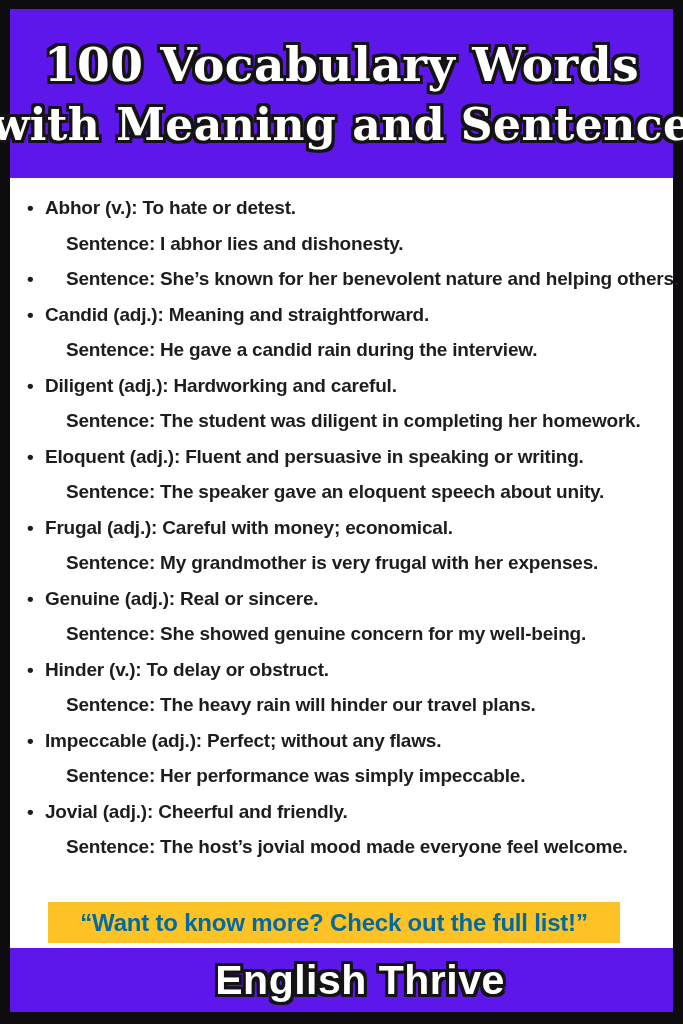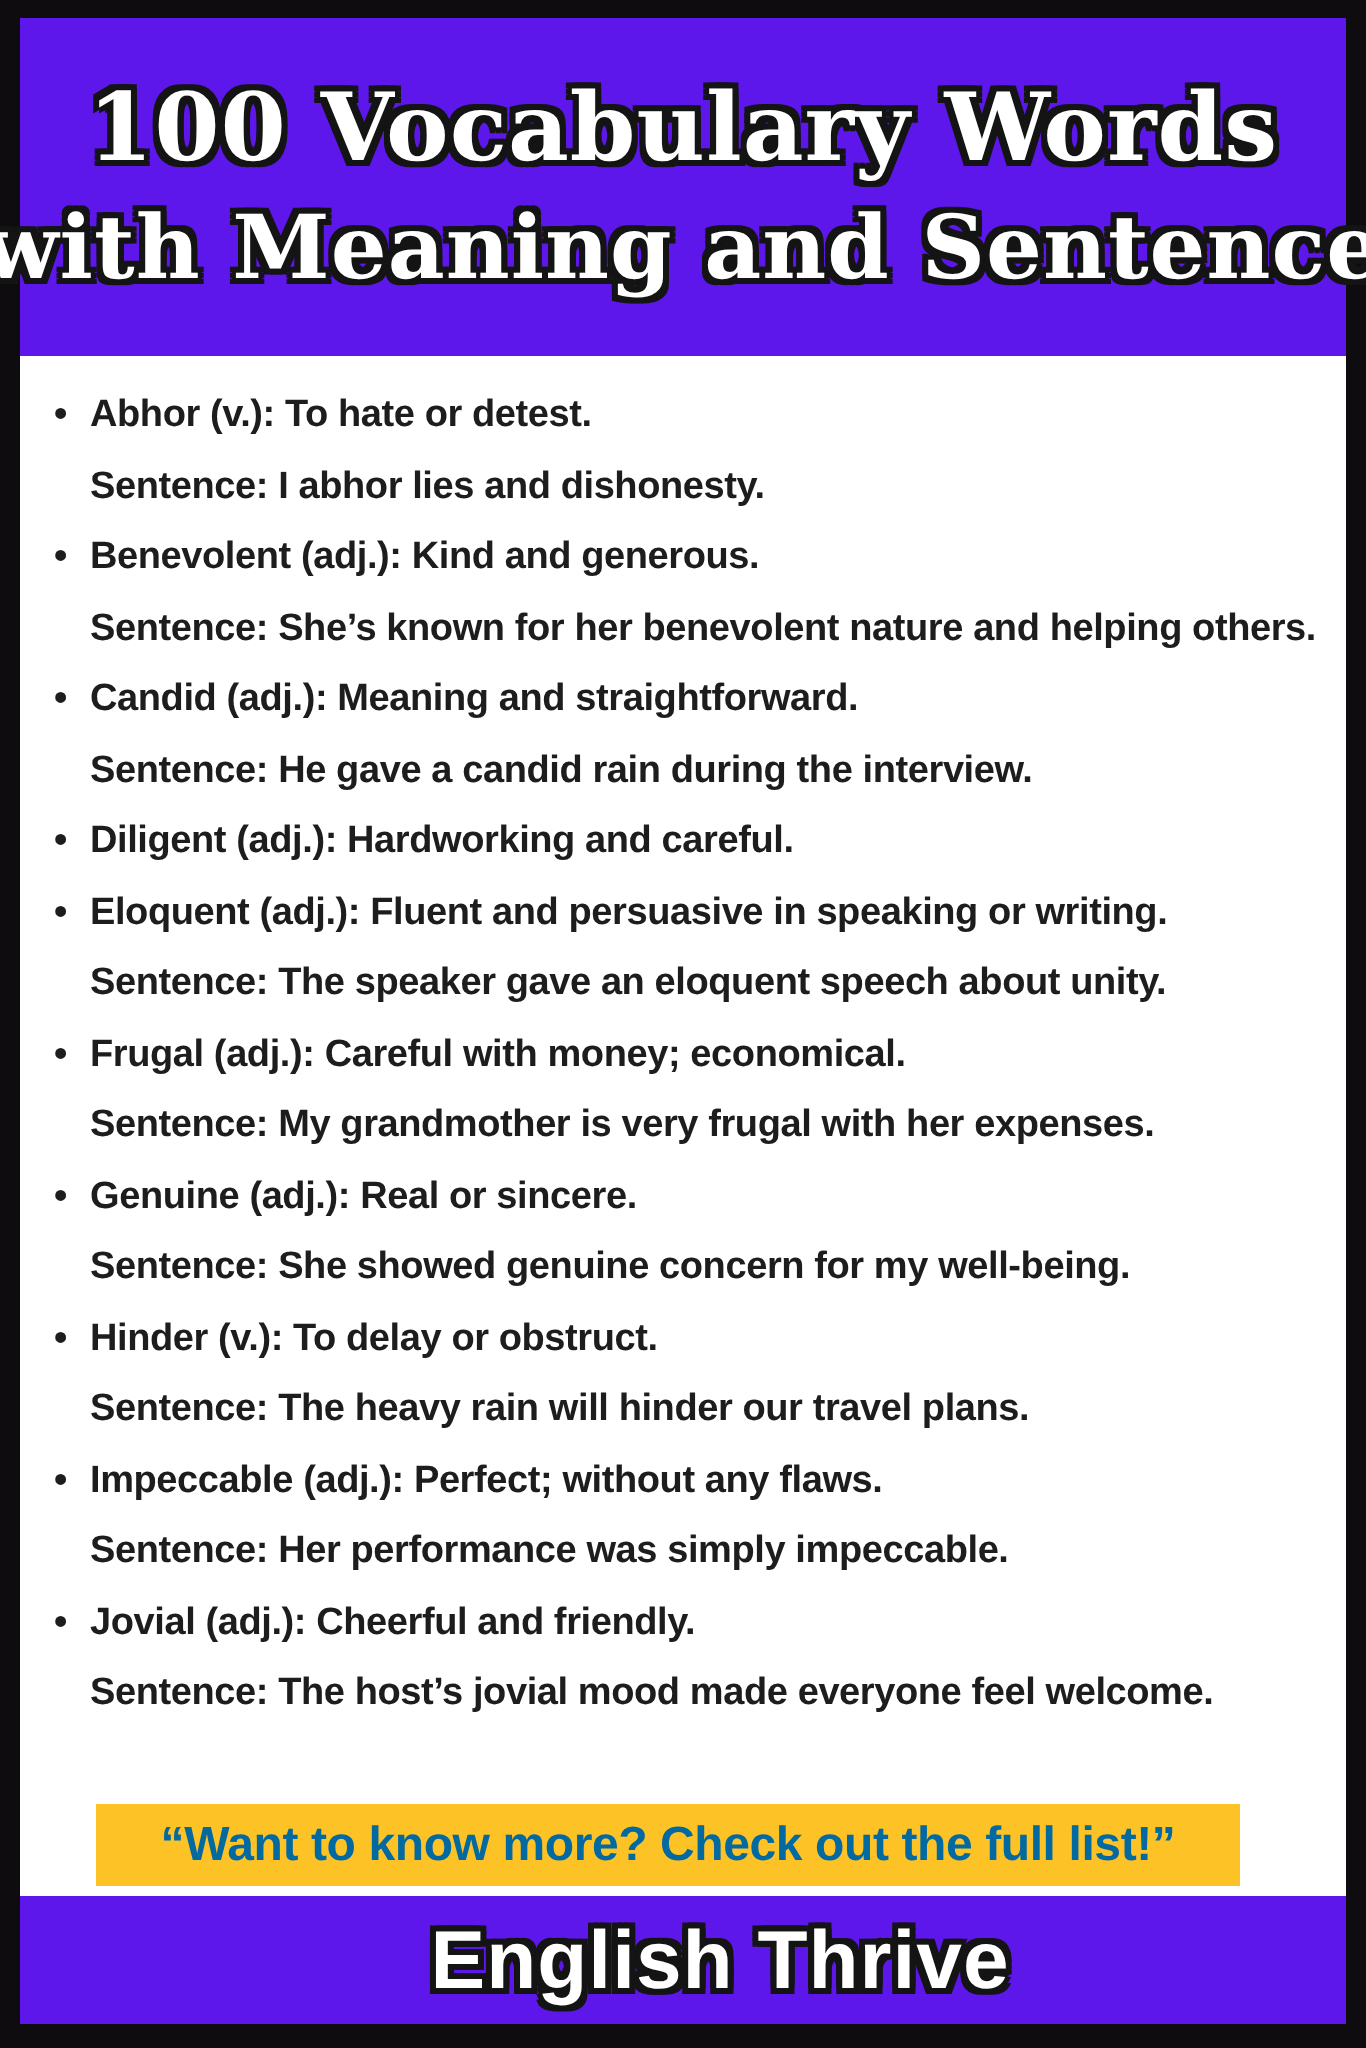--- a/index.html
+++ b/index.html
@@ -43,21 +43,21 @@
   .entry{position:relative;}
   .term-row,.sentence{
     font-size:19px;
     font-weight:700;
     color:#1d1d1d;
     line-height:35.5px;
     letter-spacing:-0.2px;
     white-space:nowrap;
   }
   .term-row{padding-left:35px;position:relative;}
-  .sentence{padding-left:35px;}
+  .sentence{padding-left:56px;}
   .bullet{
     position:absolute;left:17px;top:0;
     font-size:19px;
   }
   
   .cta-banner{
     position:absolute;left:38px;bottom:5px;width:572px;height:41px;
     background:#fcc226;
     display:flex;justify-content:center;align-items:center;
   }
@@ -92,31 +92,32 @@
 
   <div class="body-panel">
     <ul class="vocab-list">
 
       <li class="entry">
         <div class="term-row"><span class="bullet">•</span><span class="term">Abhor (v.): To hate or detest.</span></div>
         <div class="sentence">Sentence: I abhor lies and dishonesty.</div>
       </li>
 
       <li class="entry">
-        <div class="term-row"><span class="bullet">•</span><span class="term">Benevolent (adj.): Kind and generous.</span></div>
+        <div class="term-row"><span class="bullet">•</span></div>
         <div class="sentence">Sentence: She’s known for her benevolent nature and helping others.</div>
       </li>
 
       <li class="entry">
         <div class="term-row"><span class="bullet">•</span><span class="term">Candid (adj.): Meaning and straightforward.</span></div>
         <div class="sentence">Sentence: He gave a candid rain during the interview.</div>
       </li>
 
       <li class="entry">
         <div class="term-row"><span class="bullet">•</span><span class="term">Diligent (adj.): Hardworking and careful.</span></div>
+        <div class="sentence">Sentence: The student was diligent in completing her homework.</div>
       </li>
 
       <li class="entry">
         <div class="term-row"><span class="bullet">•</span><span class="term">Eloquent (adj.): Fluent and persuasive in speaking or writing.</span></div>
         <div class="sentence">Sentence: The speaker gave an eloquent speech about unity.</div>
       </li>
 
       <li class="entry">
         <div class="term-row"><span class="bullet">•</span><span class="term">Frugal (adj.): Careful with money; economical.</span></div>
         <div class="sentence">Sentence: My grandmother is very frugal with her expenses.</div>

